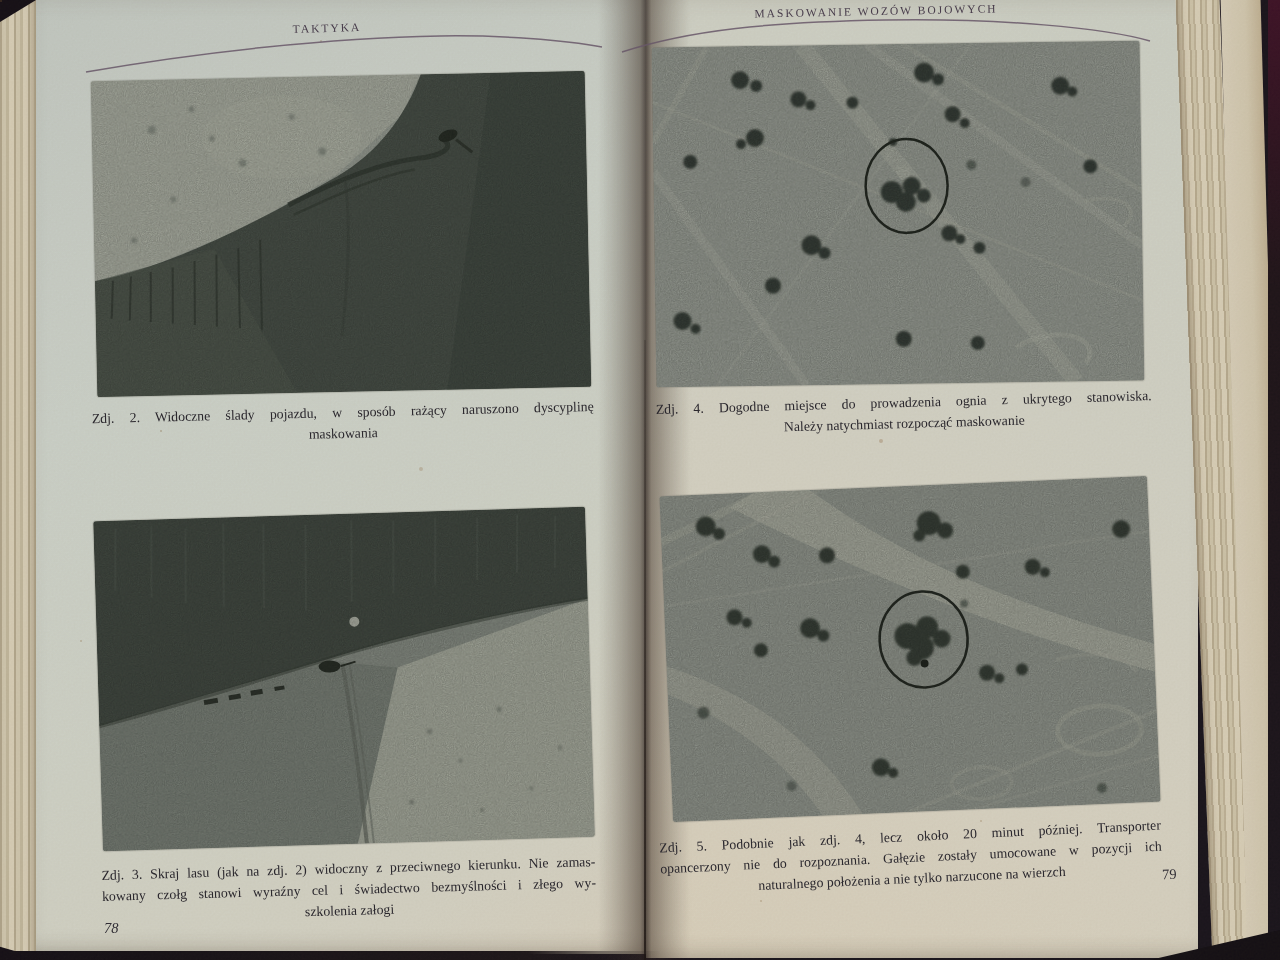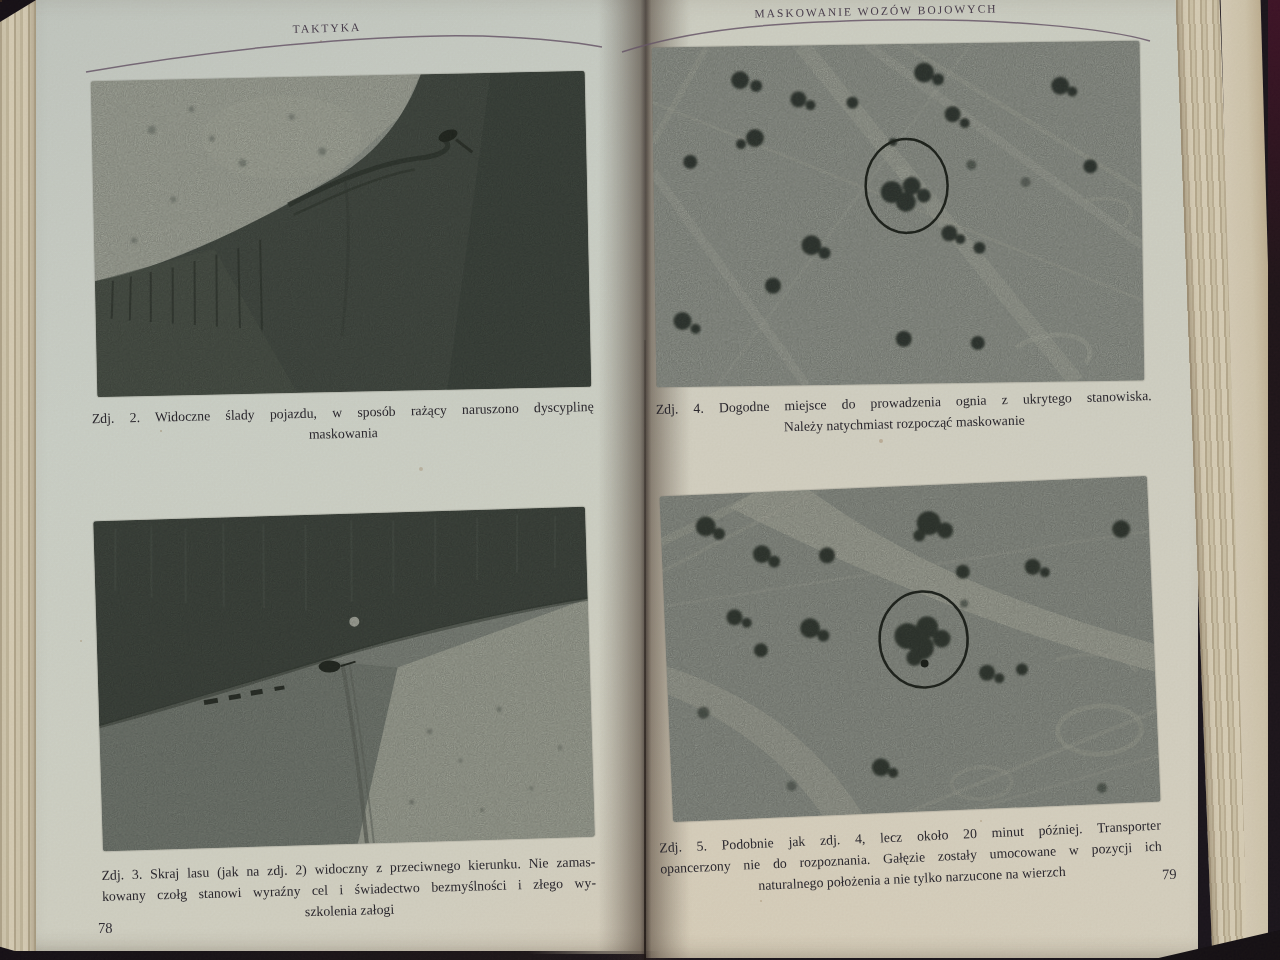--- a/index.html
+++ b/index.html
@@ -49,21 +49,21 @@
   
   .caption{position:absolute;color:#26242c;font-size:13.8px;line-height:21px;}
   .caption .ln{display:block;}
   .caption .j{text-align:justify;text-align-last:justify;}
   .caption .c{text-align:center;}
   .cap2{left:92px;top:402px;width:502px;transform:rotate(-1.4deg);}
   .cap3{left:102px;top:858px;width:494px;transform:rotate(-1.6deg);}
   .cap4{left:656px;top:392px;width:496px;transform:rotate(-1.6deg);}
   .cap5{left:660px;top:826px;width:502px;transform:rotate(-2.6deg);}
   .pagenum{position:absolute;color:#2c2a33;font-size:14.5px;}
-  .pn-left{left:98px;top:920px;}
+  .pn-left{left:104px;top:920px;font-style:italic;}
   .pn-right{left:1162px;top:866px;transform:rotate(-2deg);}
 
   
   .speck{position:absolute;width:2px;height:2px;border-radius:50%;background:rgba(130,95,55,.4);
     box-shadow:160px 430px 0 0 rgba(130,95,55,.35), 420px 468px 0 1px rgba(140,100,60,.25),
     320px 40px 0 0 rgba(130,95,55,.3), 560px 700px 0 0 rgba(130,95,55,.3),
     880px 440px 0 1px rgba(140,100,60,.3), 1030px 120px 0 0 rgba(130,95,55,.35),
     760px 900px 0 0 rgba(130,95,55,.3), 1100px 700px 0 1px rgba(140,100,60,.25),
     240px 760px 0 0 rgba(130,95,55,.3), 980px 820px 0 0 rgba(130,95,55,.3),
     700px 240px 0 0 rgba(130,95,55,.25), 80px 640px 0 0 rgba(130,95,55,.3);}

